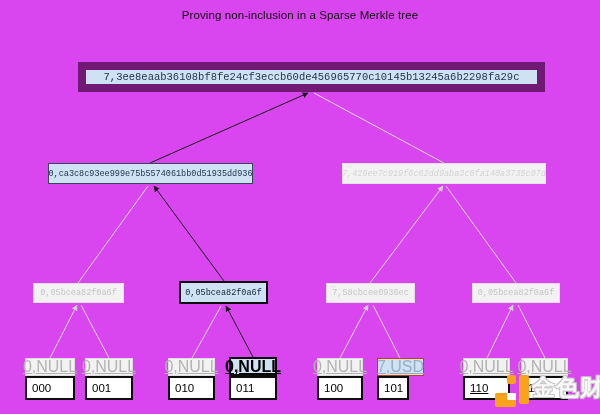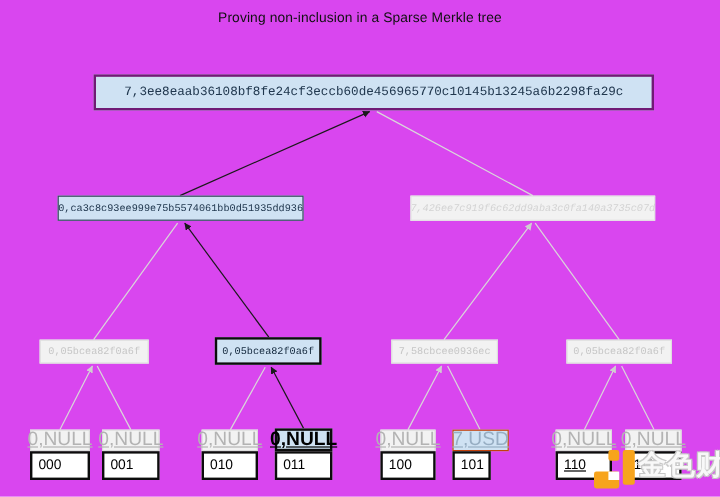--- a/index.html
+++ b/index.html
@@ -15,21 +15,21 @@
   .edge-black { stroke:#1a1a1a; stroke-width:1; }
   .edge-grey  { stroke:#d9d9d9; stroke-width:1; }
 
   .node {
     position:absolute; box-sizing:border-box;
     display:flex; align-items:center; justify-content:center;
     font-family:"Liberation Mono","DejaVu Sans Mono",monospace;
     white-space:nowrap; overflow:visible;
   }
   .hash-hl   { background:#cfe2f3; border:1px solid #33485c; color:#20374e; }
-  .root      { border:2px solid #701a75; font-size:10.5px;text-align:center; }
+  .root      { border:8px solid #701a75; font-size:10.5px;text-align:center; }
   .l2        { font-size:8.5px; }
   .l3        { font-size:8.5px; }
   .hl-strong { background:#cfe2f3; border:2px solid #0c0c0c; color:#10253a; }
   .hash-faded{ background:#f2f2f2; border:1px solid #e3e3e3; color:#d3d3d3; }
   .l3.hash-faded { color:#c6c6c6; border-color:#dedede; }
 
   .val {
     font-family:"Liberation Sans","DejaVu Sans",sans-serif;
     font-size:16px; height:18px; top:358px;text-decoration:underline;
   }

